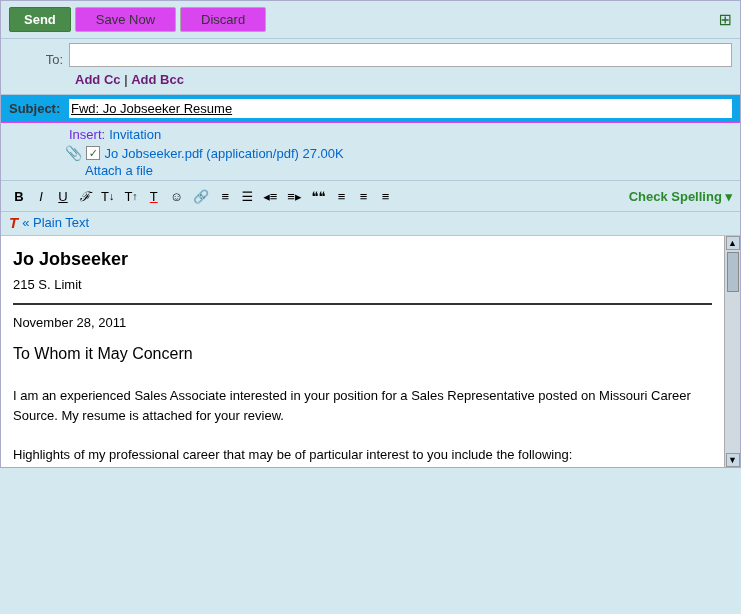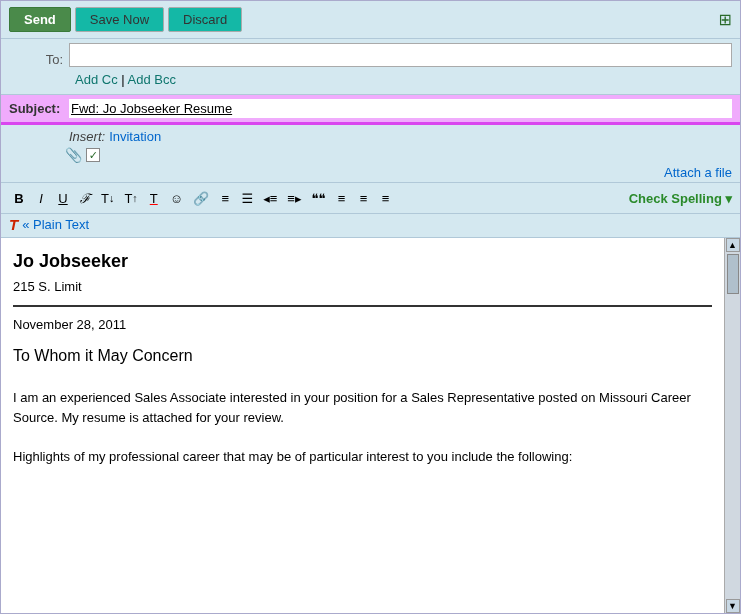--- a/index.html
+++ b/index.html
@@ -7,21 +7,21 @@
       font-family: Arial, sans-serif;
       font-size: 13px;
       background: #d4e8f0;
       width: 741px;
       height: 614px;
       overflow: hidden;
     }
 
     .compose-container {
       width: 741px;
-      height: 614px;
+      height: 468px;
       background: #d4e8f0;
       display: flex;
       flex-direction: column;
       border: 1px solid #aac;
     }
 
     
     .toolbar {
       display: flex;
       align-items: center;
@@ -36,24 +36,24 @@
       color: white;
       border: 1px solid #3a7a3a;
       padding: 4px 14px;
       font-size: 13px;
       font-weight: bold;
       cursor: pointer;
       border-radius: 2px;
     }
 
     .btn-secondary {
-      background: #14b8a6;
+      background: #d946ef;
       color: #333;
       border: 1px solid #aaa;
-      padding: 4px 14px;
+      padding: 4px 20px;
       font-size: 13px;
       cursor: pointer;
       border-radius: 2px;
     }
 
     .toolbar-spacer { flex: 1; }
 
     .expand-icon {
       color: #2a6a2a;
       font-size: 16px;
@@ -88,32 +88,33 @@
       font-size: 13px;
       height: 24px;
     }
 
     .cc-bcc-row {
       padding: 3px 0 3px 66px;
       font-size: 13px;
     }
 
     .cc-bcc-row a {
-      color: #0f766e;
+      color: #701a75;
       text-decoration: none;
+      font-weight: bold;
     }
 
     
     .subject-row {
       display: flex;
       align-items: center;
       padding: 4px 8px;
-      background: #f0abfc;
+      background: #0ea5e9;
       border-top: 1px solid #b0c8d8;
-      border-bottom: 3px solid #d946ef;
+      border-bottom: 1px solid #d946ef;
       justify-content: flex-end;
     }
 
     .subject-label {
       font-size: 13px;
       font-weight: bold;
       color: #333;
       min-width: 60px;
     }
 
@@ -135,23 +136,22 @@
 
     .insert-row {
       display: flex;
       align-items: center;
       font-size: 13px;
       margin-bottom: 3px;
       padding-left: 60px;
     }
 
     .insert-label {
-      color: #404040;
+      color: #6d28d9;
       margin-right: 4px;
-      font-style: italic;
     }
 
     .insert-link {
       color: #0066cc;
       text-decoration: none;
       cursor: pointer;
     }
 
     .attachment-row {
       display: flex;
@@ -182,21 +182,20 @@
 
     .attachment-link {
       color: #0066cc;
       text-decoration: none;
       cursor: pointer;
     }
 
     .attach-file-row {
       padding-left: 76px;
       font-size: 13px;
-      text-align: right;
     }
 
     .attach-file-link {
       color: #0066cc;
       text-decoration: none;
       cursor: pointer;
     }
 
     
     .format-toolbar {
@@ -377,20 +376,25 @@
   </div>
 
   <div class="insert-area">
     <div class="insert-row">
       <span class="insert-label">Insert:</span>
       <a href="#" class="insert-link">Invitation</a>
     </div>
     <div class="attachment-row">
       <span class="paperclip-icon">📎</span>
       <span class="checkbox-icon">✓</span>
+      <a href="#" class="attachment-link">
+        <span>Jo Jobseeker.pdf</span>
+        <span>(application/pdf)</span>
+        <span>27.00K</span>
+      </a>
     </div>
     <div class="attach-file-row">
       <a href="#" class="attach-file-link">Attach a file</a>
     </div>
   </div>
 
   <div class="format-toolbar">
     <button class="fmt-btn fmt-btn-bold">B</button>
     <button class="fmt-btn fmt-btn-italic">I</button>
     <button class="fmt-btn fmt-btn-underline">U</button>

